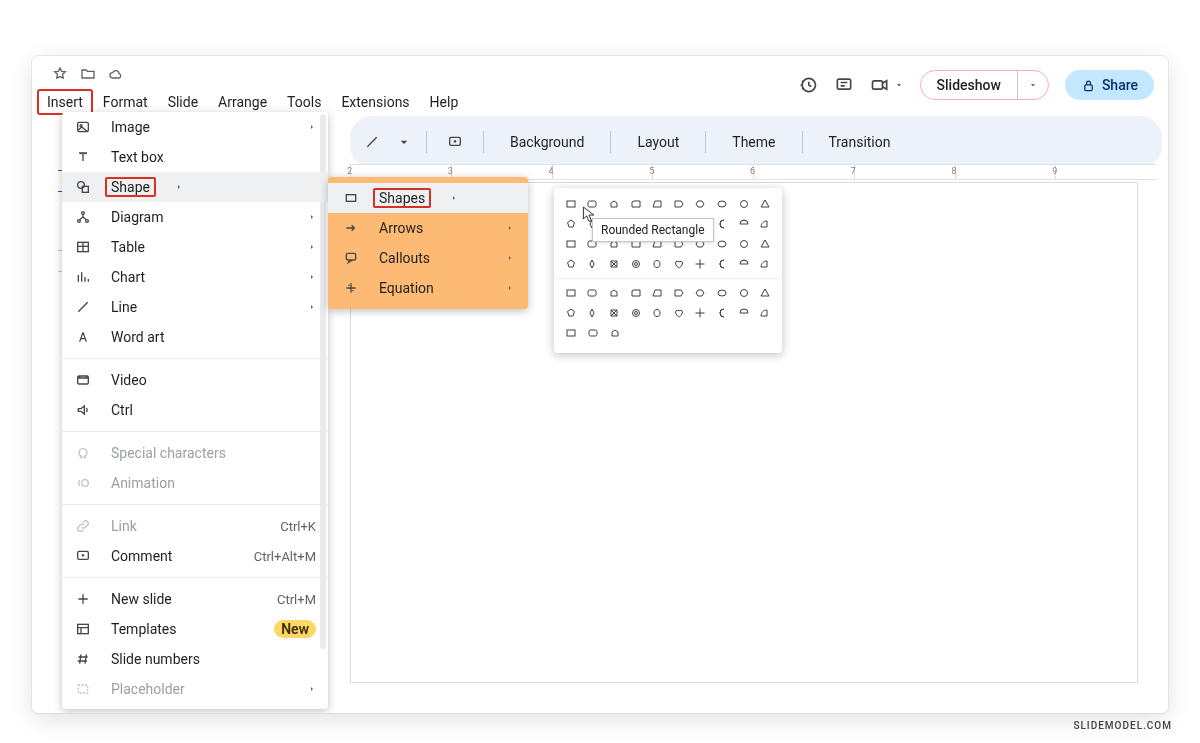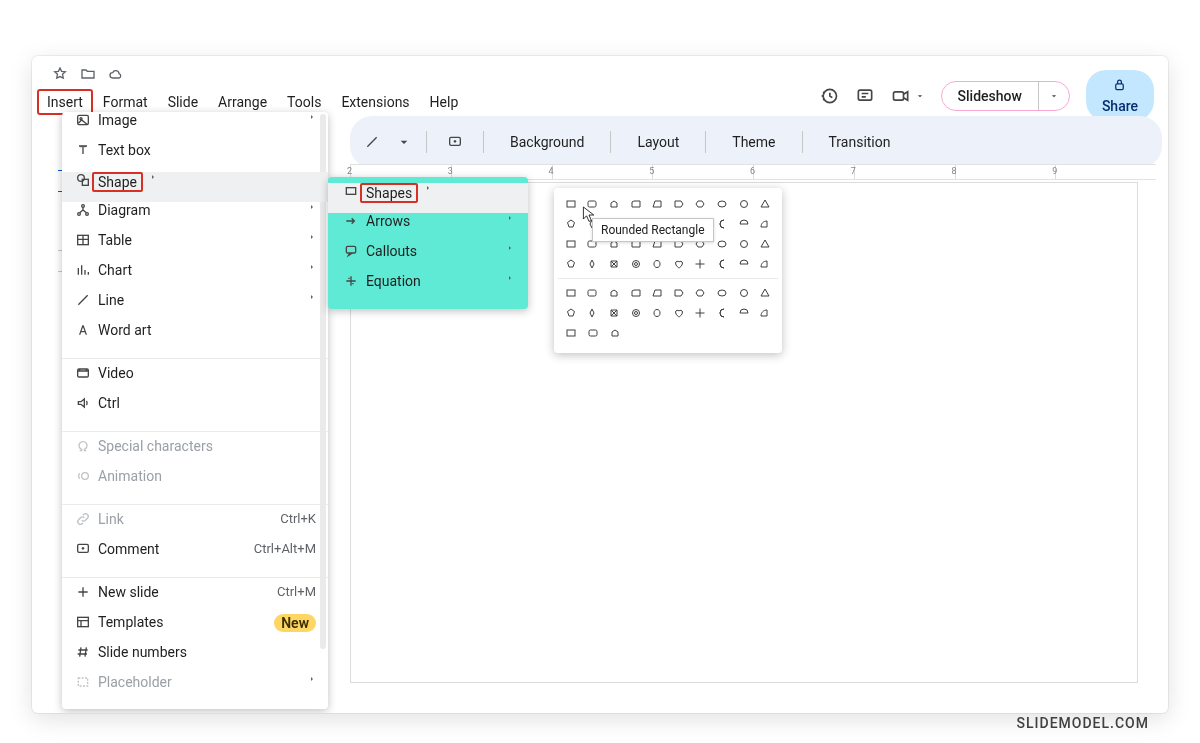--- a/index.html
+++ b/index.html
@@ -69,21 +69,20 @@
     padding: 6px 10px;
     color: #444746;
   }
   .share-btn {
     display: flex; align-items: center; gap: 6px;
     background: #c2e7ff;
     color: #062e6f;
     border-radius: 20px;
     padding: 7px 16px;
     font-weight: 500;
-    flex-direction: column;
   }
   .share-btn svg { width: 15px; height: 15px; }
 
   
   .menubar {
     position: absolute;
     left: 6px;
     top: 34px;
     display: flex;
     gap: 2px;
@@ -200,24 +199,24 @@
     position: absolute;
     right: 2px;
     top: 2px;
     bottom: 60px;
     width: 6px;
     background: #eaeaea;
     border-radius: 3px;
   }
   .menu-row {
     display: flex;
-    align-items: flex-start;
+    align-items: center;
     height: 30px;
     padding: 0 12px;
-    gap: 6px;
+    gap: 19px;
     color: #1f1f1f;
     position: relative;
   }
   .menu-row.disabled { color: #9aa0a6; }
   .menu-row .ic { width: 18px; display:flex; justify-content:center; color:#444746; }
   .menu-row.disabled .ic { color:#c0c4c8; }
   .menu-row .lab { flex: 1; }
   .menu-row .accel { color: #5f6368; font-size: 13px; }
   .menu-row .sub { color: #5f6368; font-size: 10px; }
   .menu-row.hover { background: #eef0f2; }
@@ -230,21 +229,21 @@
     border-radius: 10px;
     padding: 1px 7px;
   }
 
   
   .shape-sub {
     position: absolute;
     left: 296px;
     top: 121px;
     width: 200px;
-    background: #5eead4;
+    background: #fdba74;
     border-radius: 4px;
     box-shadow: 0 2px 8px rgba(0,0,0,0.25);
     padding: 6px 0;
   }
   .shape-sub .menu-row { height: 30px; padding: 0 14px; }
   .shape-sub .menu-row .ic { color:#444746; }
   .shape-sub .menu-row.hover { background:#eef0f2; }
 
   
   .gallery {
@@ -286,23 +285,23 @@
     position: absolute;
     left: 549px;
     top: 150px;
     z-index: 60;
   }
   .cursor svg { width: 16px; height: 18px; }
 
   
   .watermark {
     position: absolute;
-    right: 51px;
+    right: 28px;
     bottom: 12px;
-    font-size: 14px;
+    font-size: 10px;
     letter-spacing: 1px;
     color: #404040;
     font-weight: 500;
     margin-left: 28px;
   }
 
   
   svg { display: block; }
 </style>
 </head>

